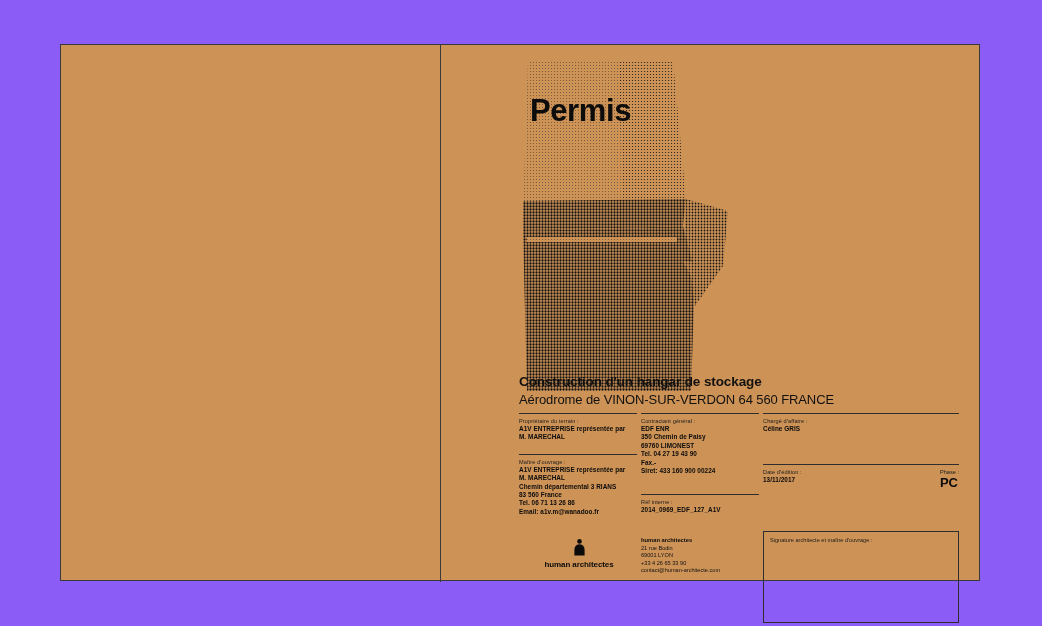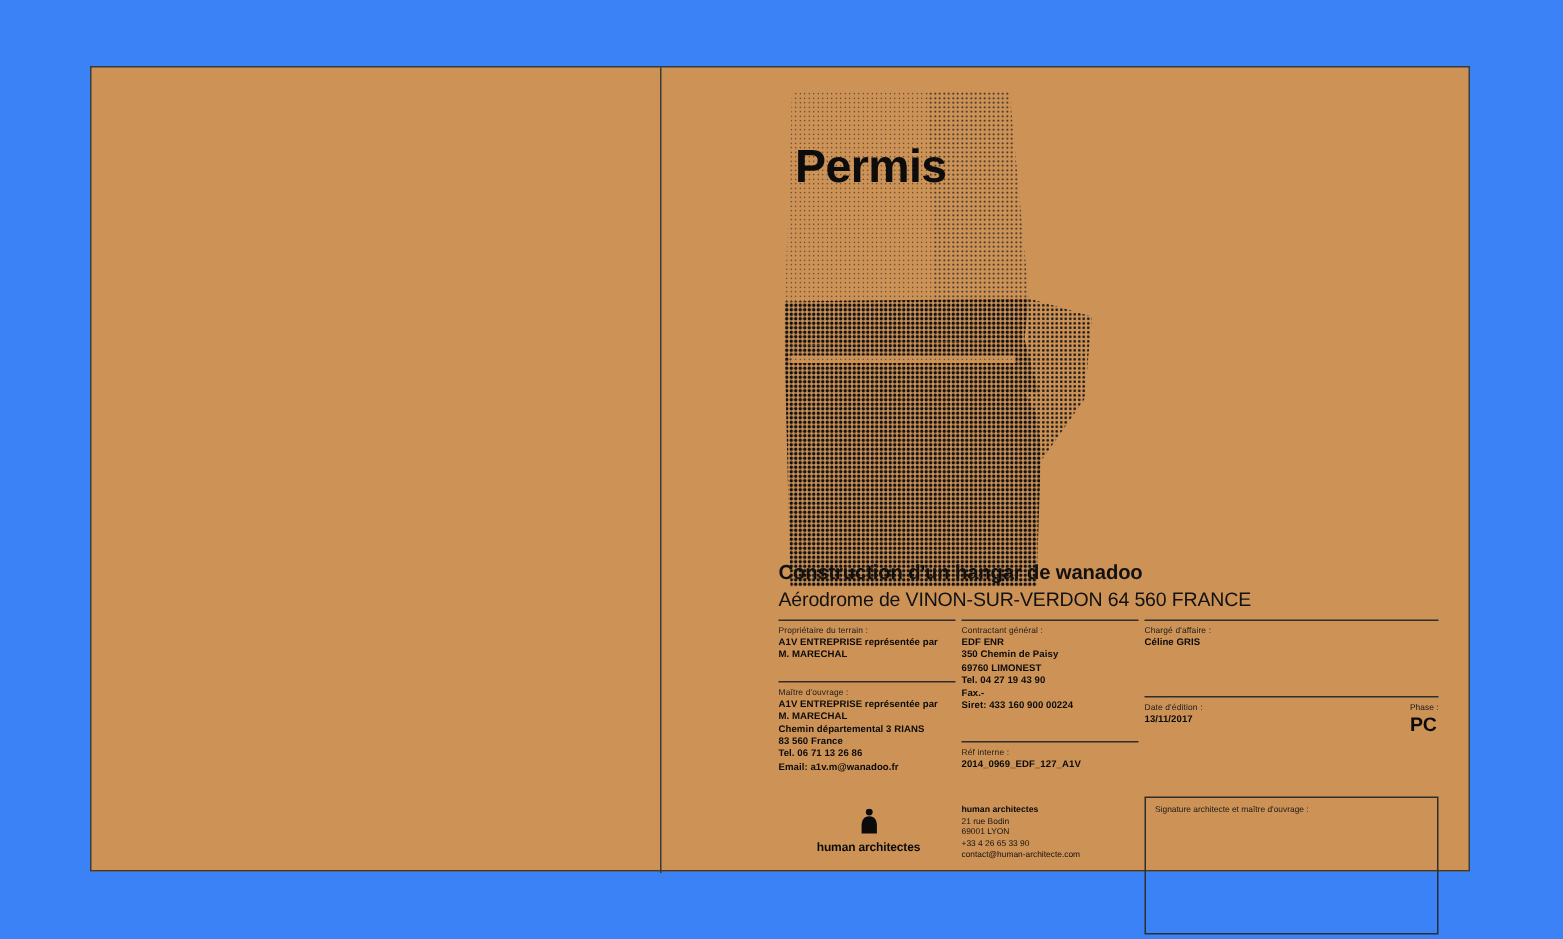--- a/index.html
+++ b/index.html
@@ -10,21 +10,21 @@
   body {
     width: 1042px;
     height: 626px;
     font-family: "Liberation Sans", sans-serif;
     overflow: hidden;
   }
   #page {
     position: relative;
     width: 1042px;
     height: 626px;
-    background: #3b82f6;
+    background: #8b5cf6;
   }
   
   .spread {
     position: absolute;
     left: 60px;
     top: 44px;
     width: 920px;
     height: 537px;
     background: #cd9256;
     border: 1px solid #3a3a3a;
@@ -246,21 +246,21 @@
 
           <rect x="4" y="176" width="150" height="5" fill="url(#dotsVeryLight)"></rect>
         </svg>
       </div>
 
       <div class="title-block">
         <div class="title-line">Permis</div>
       </div>
 
       <div class="project-block">
-        <div class="project-title">Construction d'un hangar de wanadoo</div>
+        <div class="project-title">Construction d'un hangar de stockage</div>
         <div class="project-sub">Aérodrome de VINON-SUR-VERDON 64 560 FRANCE</div>
       </div>
 
       <div class="info-grid">
 
         <div class="col col-1">
           <div class="rule"></div>
           <div class="field">
             <div class="field-label">Propriétaire du terrain :</div>
             <div class="field-value">A1V ENTREPRISE représentée par</div>

